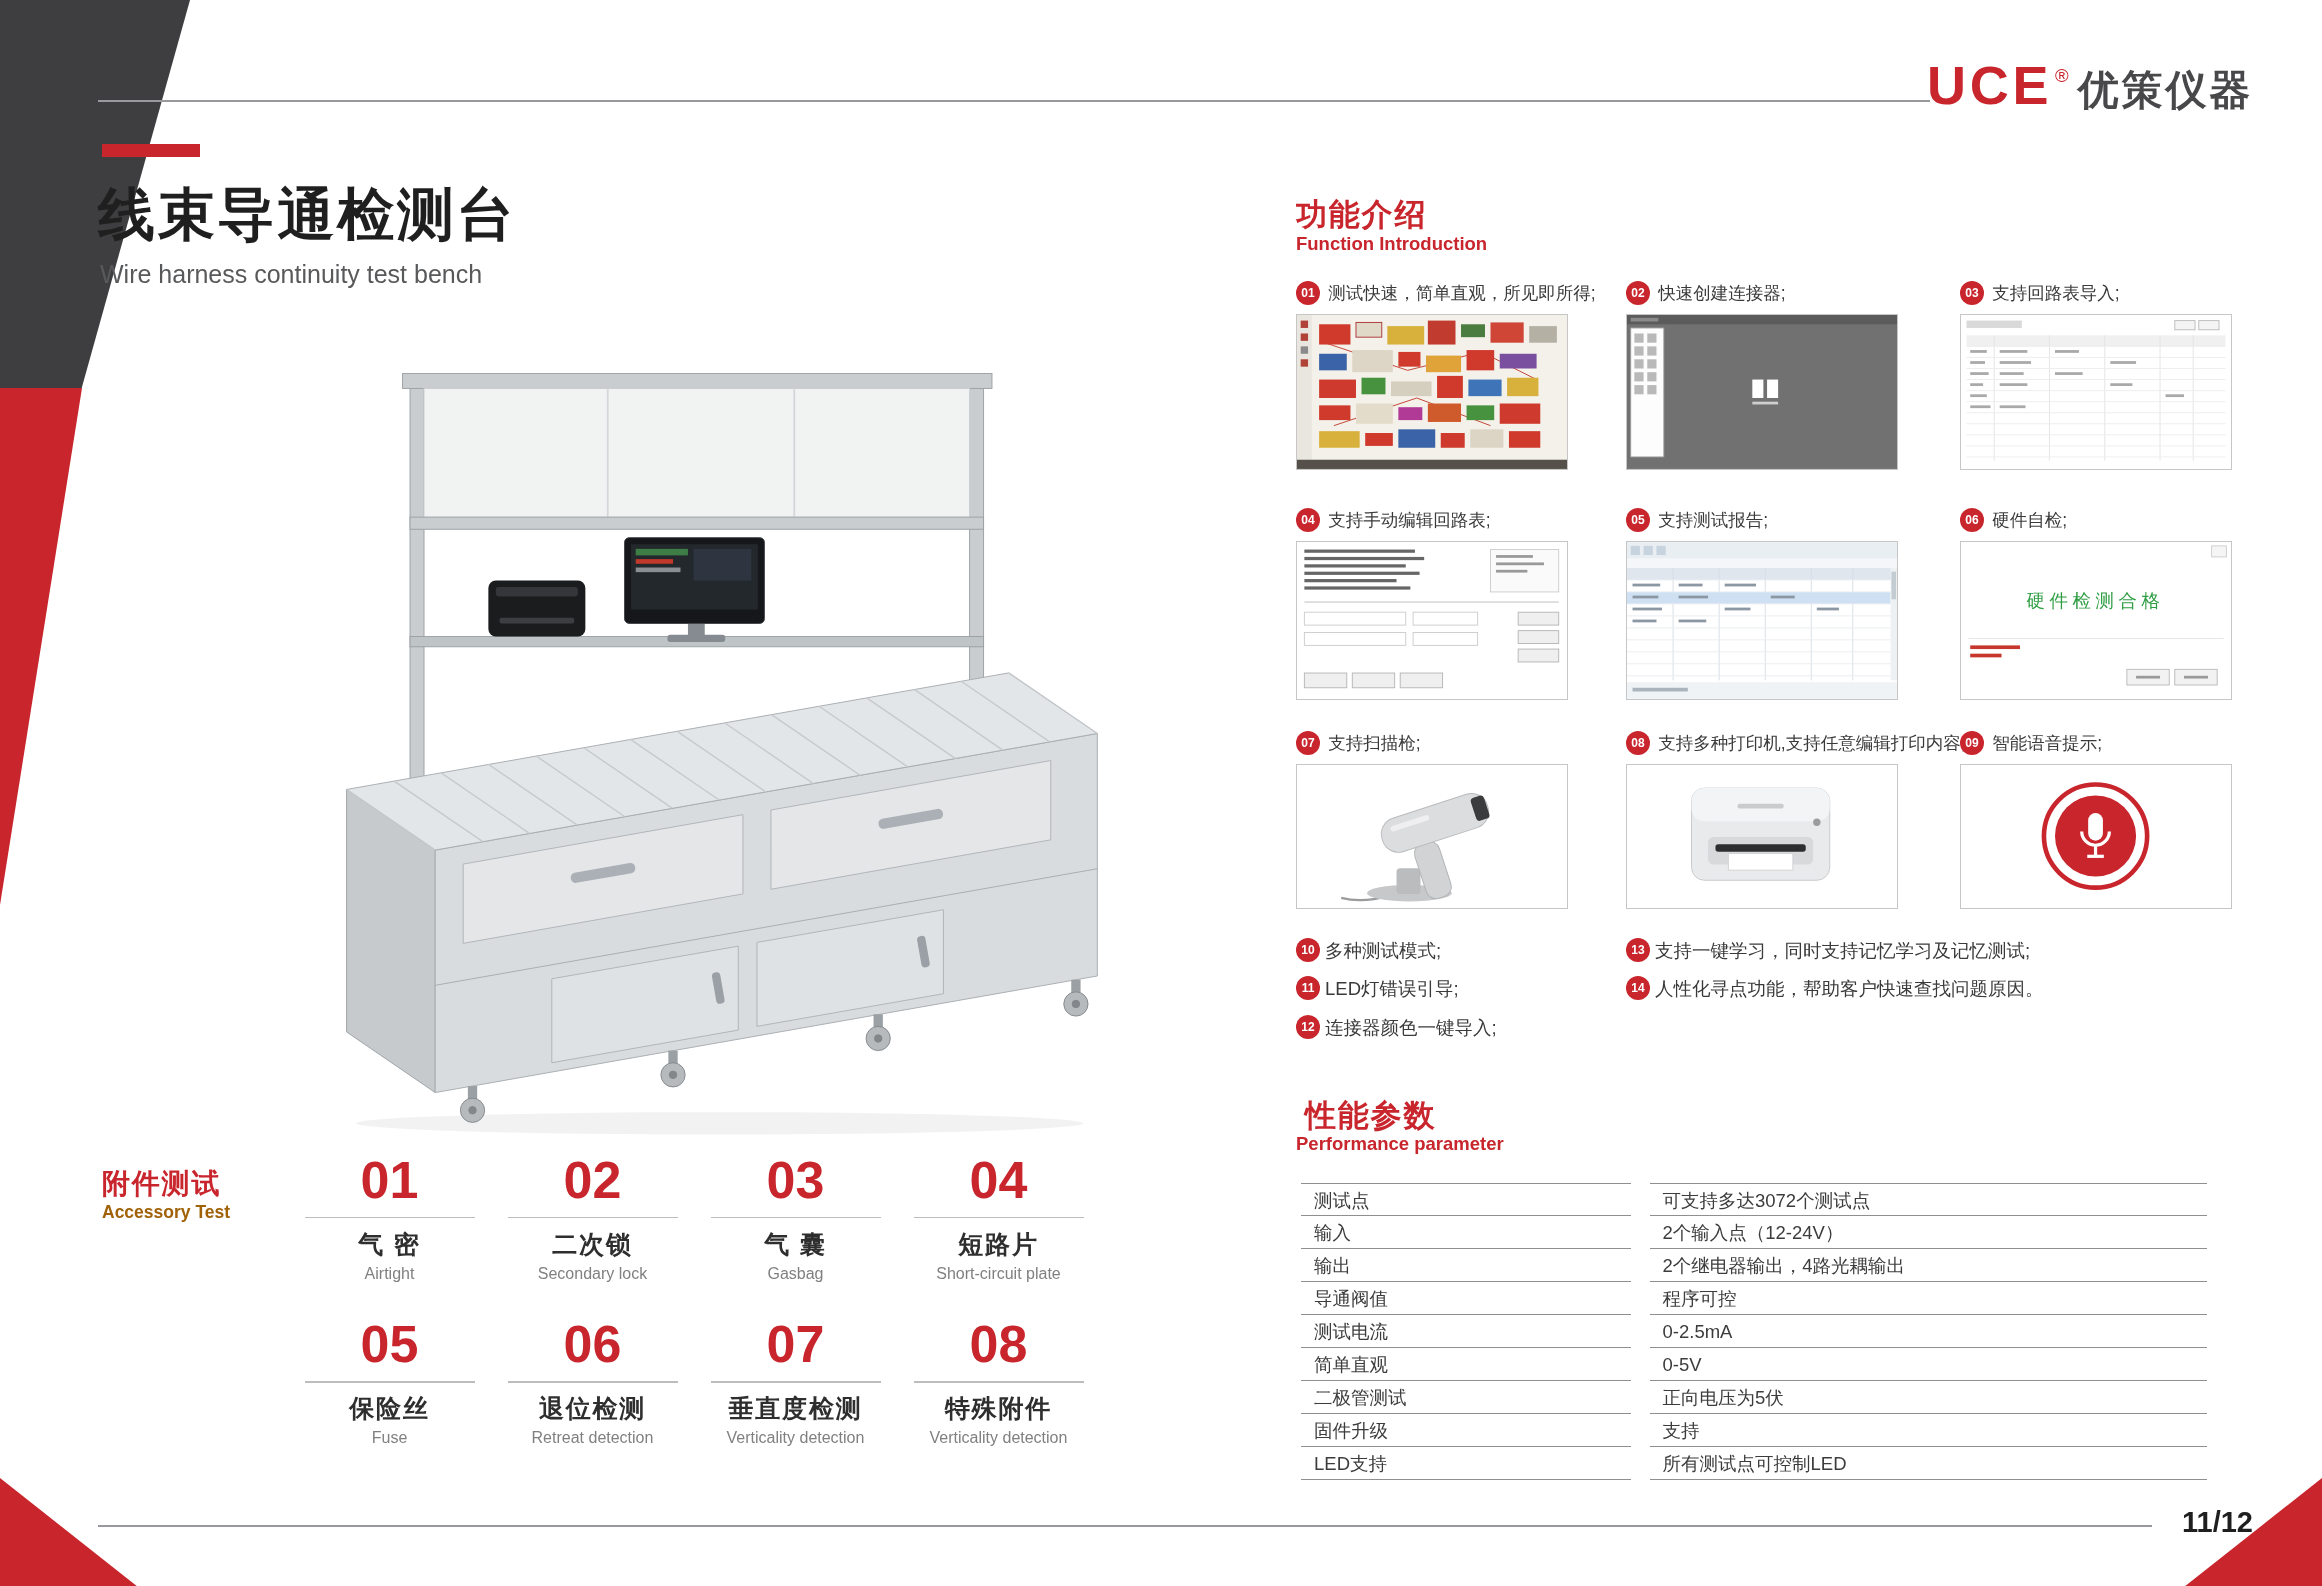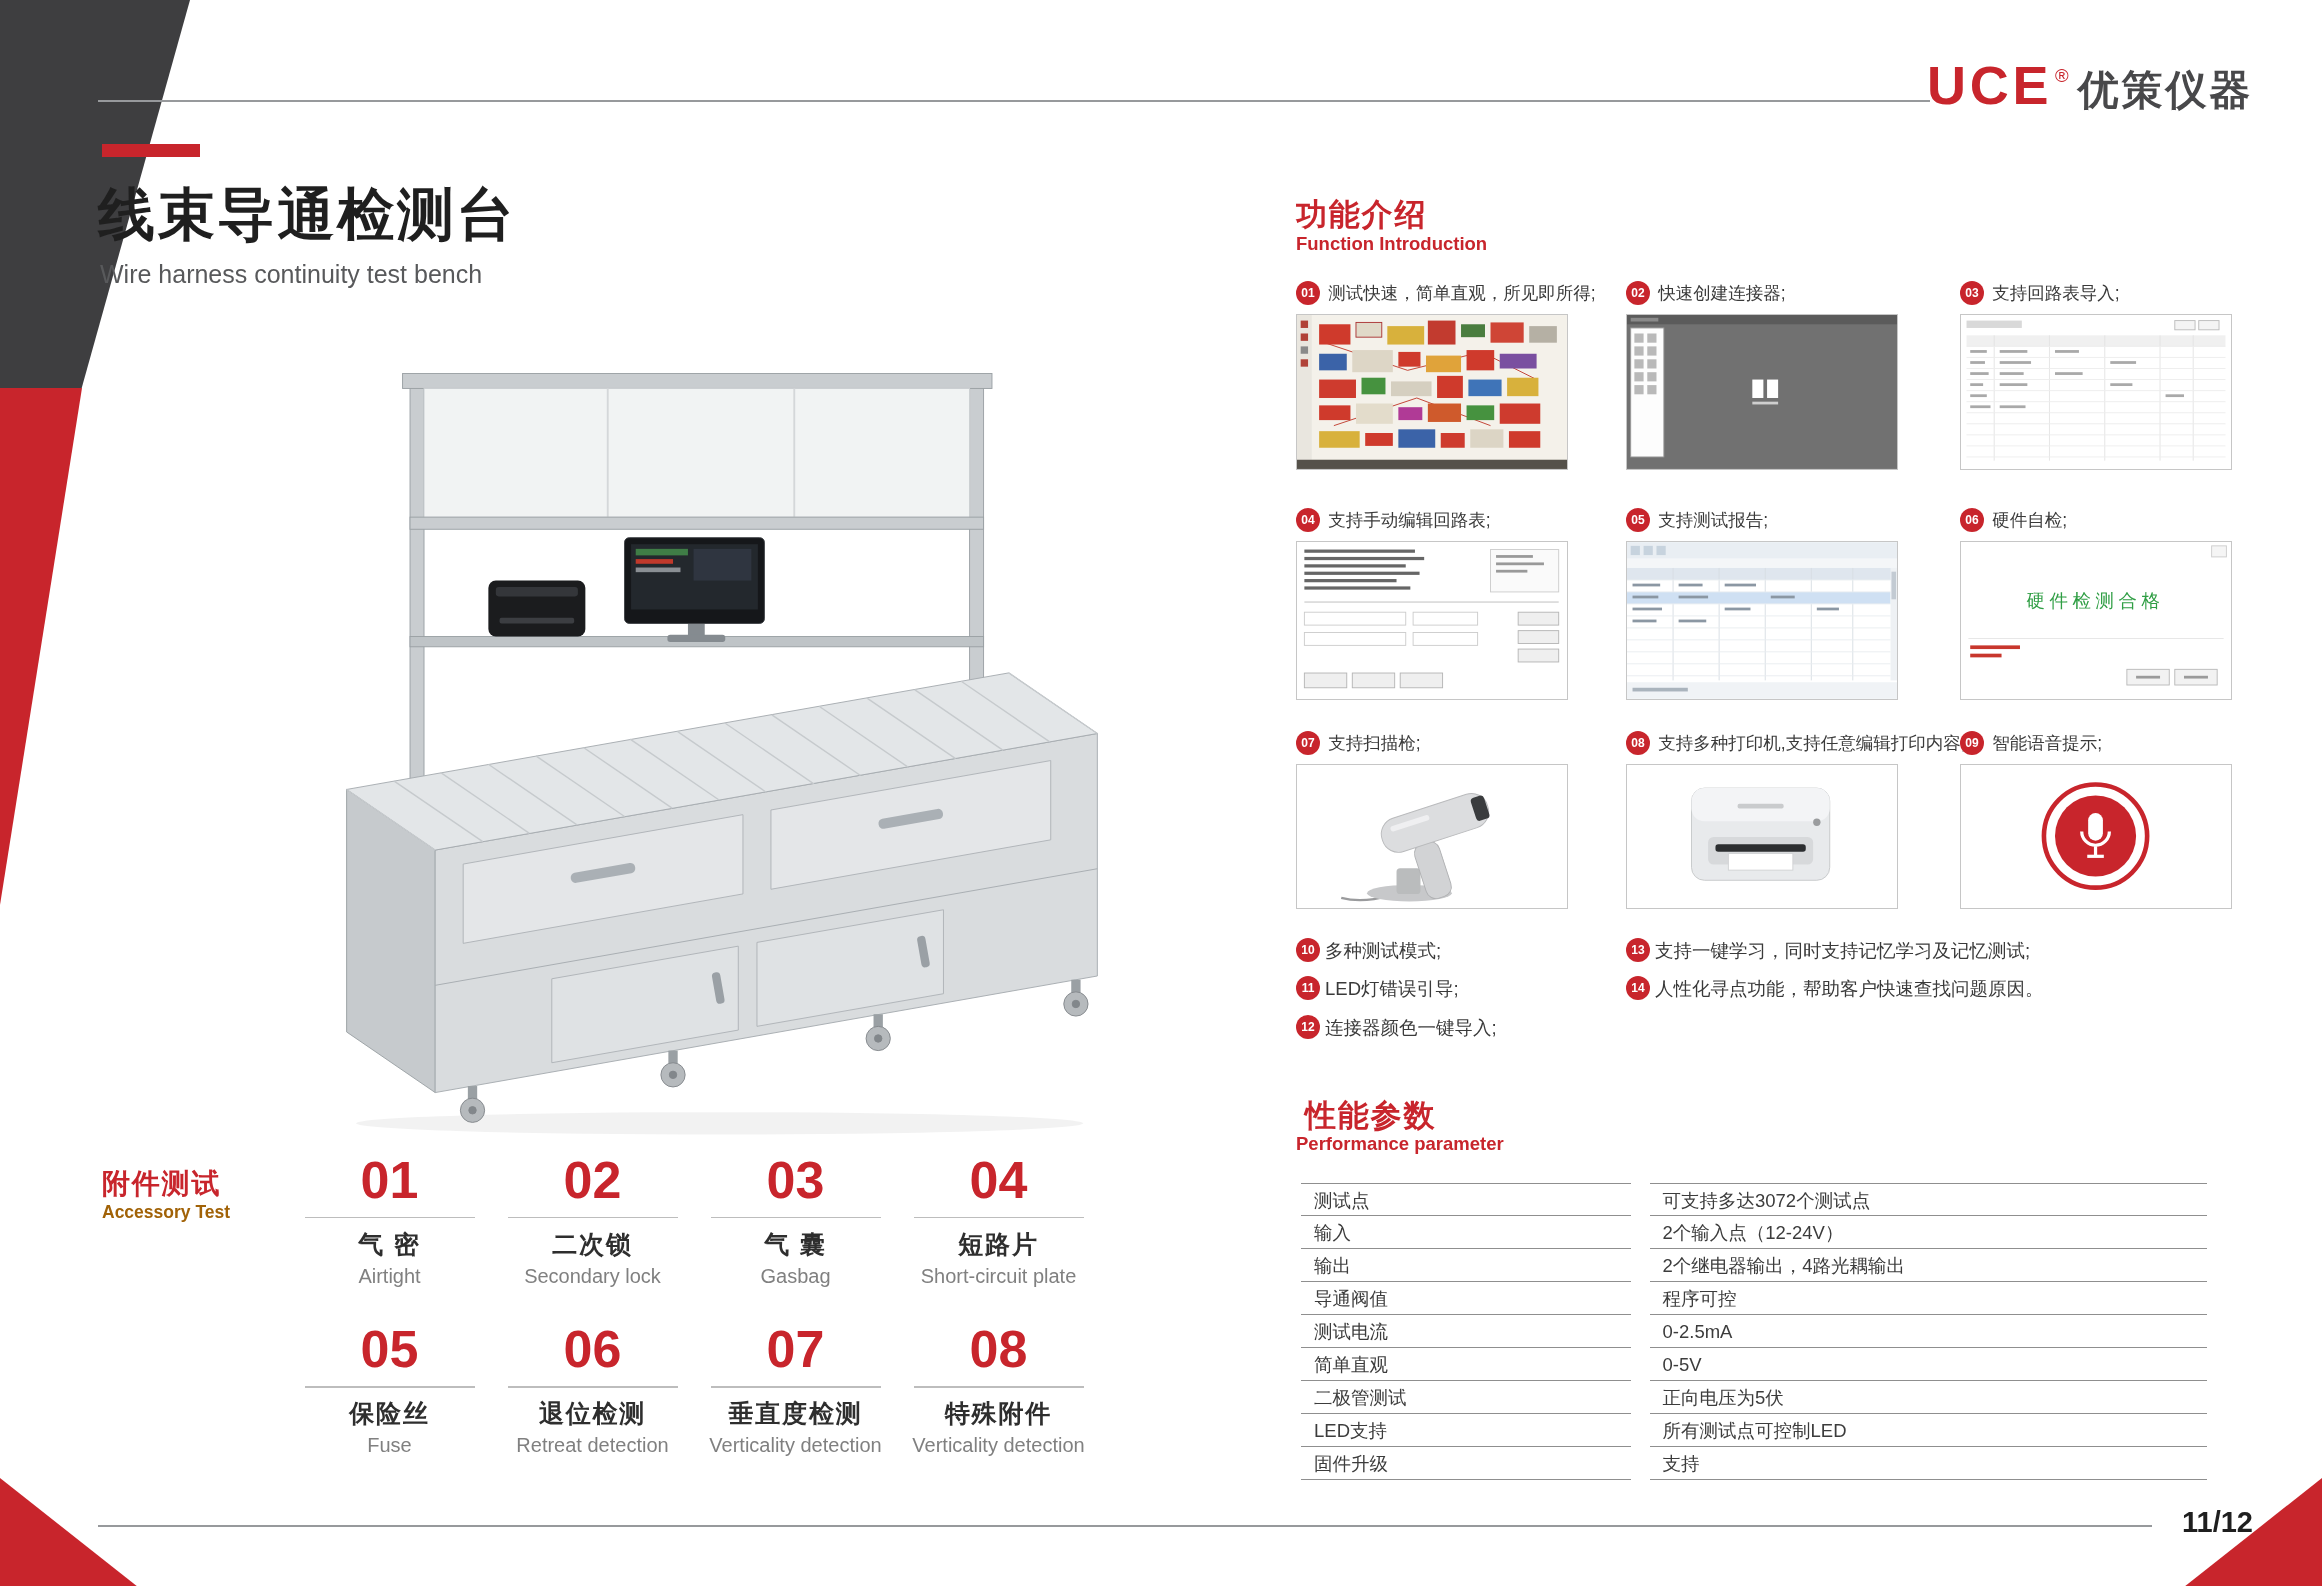--- a/index.html
+++ b/index.html
@@ -56,21 +56,21 @@
   
   .acc-title-cn{left:102px;top:1165px;font-size:28px;font-weight:bold;color:#c8252c;letter-spacing:1.8px;}
   .acc-title-en{left:102px;top:1202px;font-size:17.5px;color:#a16207;font-weight:600;}
   .acc-grid{left:288px;top:1152px;width:812px;}
   .acc-row{display:flex;}
   .acc-row + .acc-row{margin-top:33px;}
   .acc-item{width:203px;text-align:center;}
   .acc-num{font-size:52px;font-weight:bold;color:#c8252c;line-height:1.1;}
   .acc-line{width:170px;height:1.8px;background:#bdbdbd;margin:7.4px auto 9.2px;}
   .acc-cn{font-size:25px;font-weight:bold;color:#2e2e2e;letter-spacing:1.8px;}
-  .acc-en{font-size:20px;color:#808080;margin-top:4.6px;}
+  .acc-en{font-size:16px;color:#808080;margin-top:4.6px;}
 
   
   .footer-rule{left:98px;top:1525px;width:2054px;height:1.8px;background:#97999c;}
   .page-number{right:69px;top:1506px;font-size:29px;font-weight:bold;color:#1f1f1f;}
 </style>
 </head>
 <body>
 
 <div class="page">
 
@@ -533,27 +533,27 @@
       </div>
     <div class="spec-row">
         <div class="spec-cell spec-label">简单直观</div>
         <div class="spec-cell spec-value">0-5V</div>
       </div>
     <div class="spec-row">
         <div class="spec-cell spec-label">二极管测试</div>
         <div class="spec-cell spec-value">正向电压为5伏</div>
       </div>
     <div class="spec-row">
+        <div class="spec-cell spec-label">固件升级</div>
+        <div class="spec-cell spec-value">支持</div>
+      </div>
+    <div class="spec-row">
         <div class="spec-cell spec-label">LED支持</div>
         <div class="spec-cell spec-value">所有测试点可控制LED</div>
       </div>
-    <div class="spec-row">
-        <div class="spec-cell spec-label">固件升级</div>
-        <div class="spec-cell spec-value">支持</div>
-      </div>
   </div>
 
   <div class="abs acc-title-cn">附件测试</div>
   <div class="abs acc-title-en">Accessory Test</div>
 
   <div class="abs acc-grid">
     <div class="acc-row">
       <div class="acc-item">
         <div class="acc-num">01</div>
         <div class="acc-line"></div>

